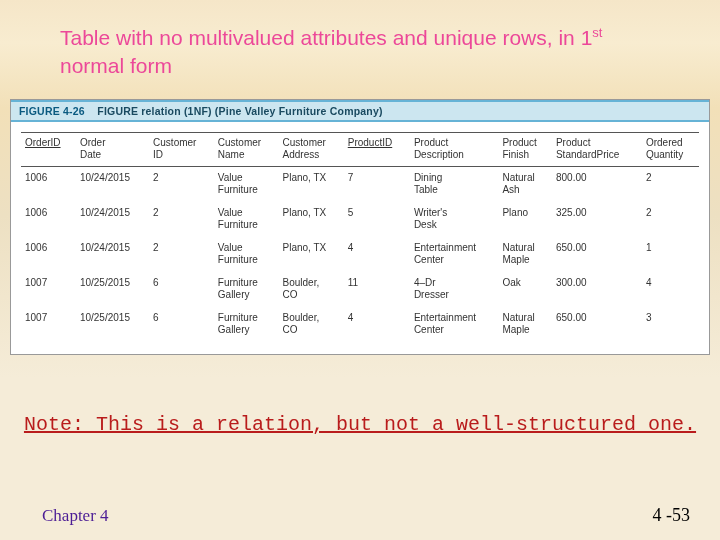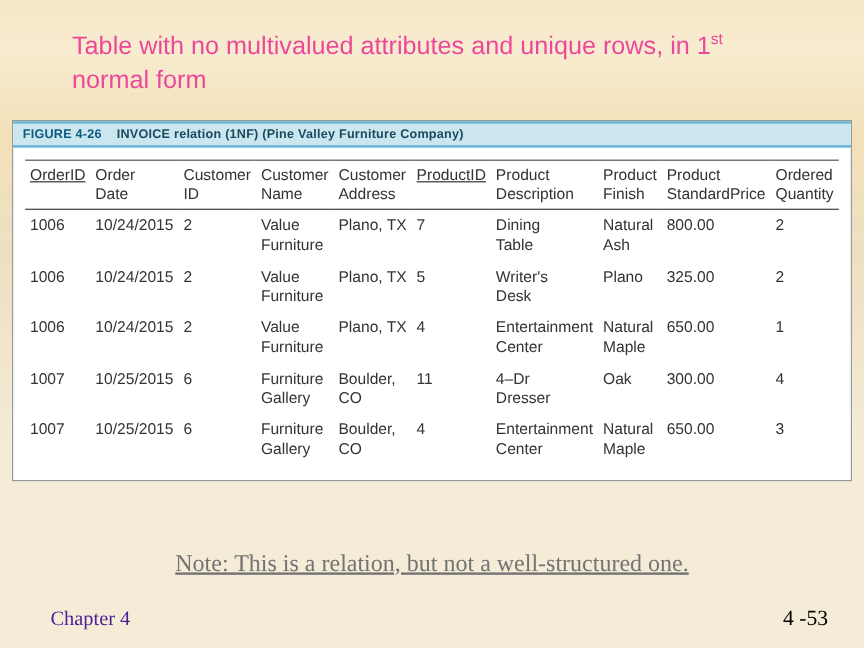--- a/index.html
+++ b/index.html
@@ -35,21 +35,21 @@
     color: #1a4a60;
     letter-spacing: 0.2px;
   }
   .figure-caption .fig-label { color: #0a5a80; }
   .invoice-wrap {
     padding: 10px 10px 12px 10px;
   }
   .invoice-table {
     border-collapse: collapse;
     width: 100%;
-    font-size: 13px;
+    font-size: 10px;
     color: #333;
   }
   .invoice-table thead td {
     border-top: 1px solid #555;
     border-bottom: 1px solid #555;
     padding: 4px 4px;
     font-weight: normal;
     vertical-align: top;
     line-height: 1.25;
   }
@@ -58,24 +58,24 @@
   }
   .invoice-table tbody td {
     padding: 5px 4px 5px 4px;
     vertical-align: top;
     line-height: 1.25;
   }
   .invoice-table tbody tr td {
     border-top: 0;
   }
   .note {
-    font-family: Liberation Serif, serif;
+    font-family: Liberation Mono, monospace;
     text-align: center;
     font-size: 20px;
-    color: #737373;
+    color: #b91c1c;
     text-decoration: underline;
     margin-top: 58px;
   }
   .footer {
     position: absolute;
     bottom: 14px;
     left: 0;
     width: 100%;
     font-family: "Times New Roman", Times, serif;
   }
@@ -98,21 +98,21 @@
 <body>
 
 <div class="title">
   <span>Table with no multivalued attributes and unique rows, in 1</span><sup>st</sup><span> normal form</span>
 </div>
 
 <div class="figure-block">
   <div class="figure-caption">
     <span class="fig-label">FIGURE 4-26</span>
     &nbsp;&nbsp;
-    <span>INVOICE relation (1NF) (Pine Valley Furniture Company)</span>
+    <span>FIGURE relation (1NF) (Pine Valley Furniture Company)</span>
   </div>
   <div class="invoice-wrap">
     <table class="invoice-table">
       <thead>
           <tr id="header-row">
             <td class="underline"><span>OrderID</span></td>
             <td>Order<br>Date</td>
             <td>Customer<br>ID</td>
             <td>Customer<br>Name</td>
             <td>Customer<br>Address</td>

